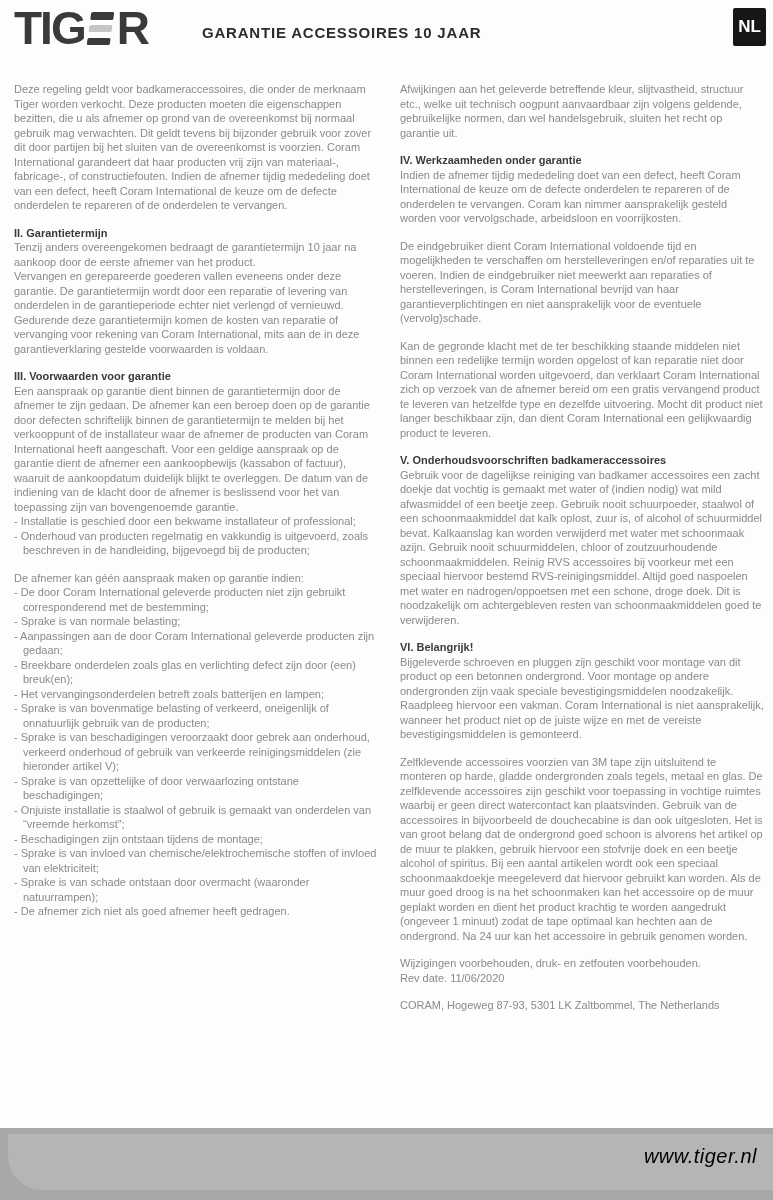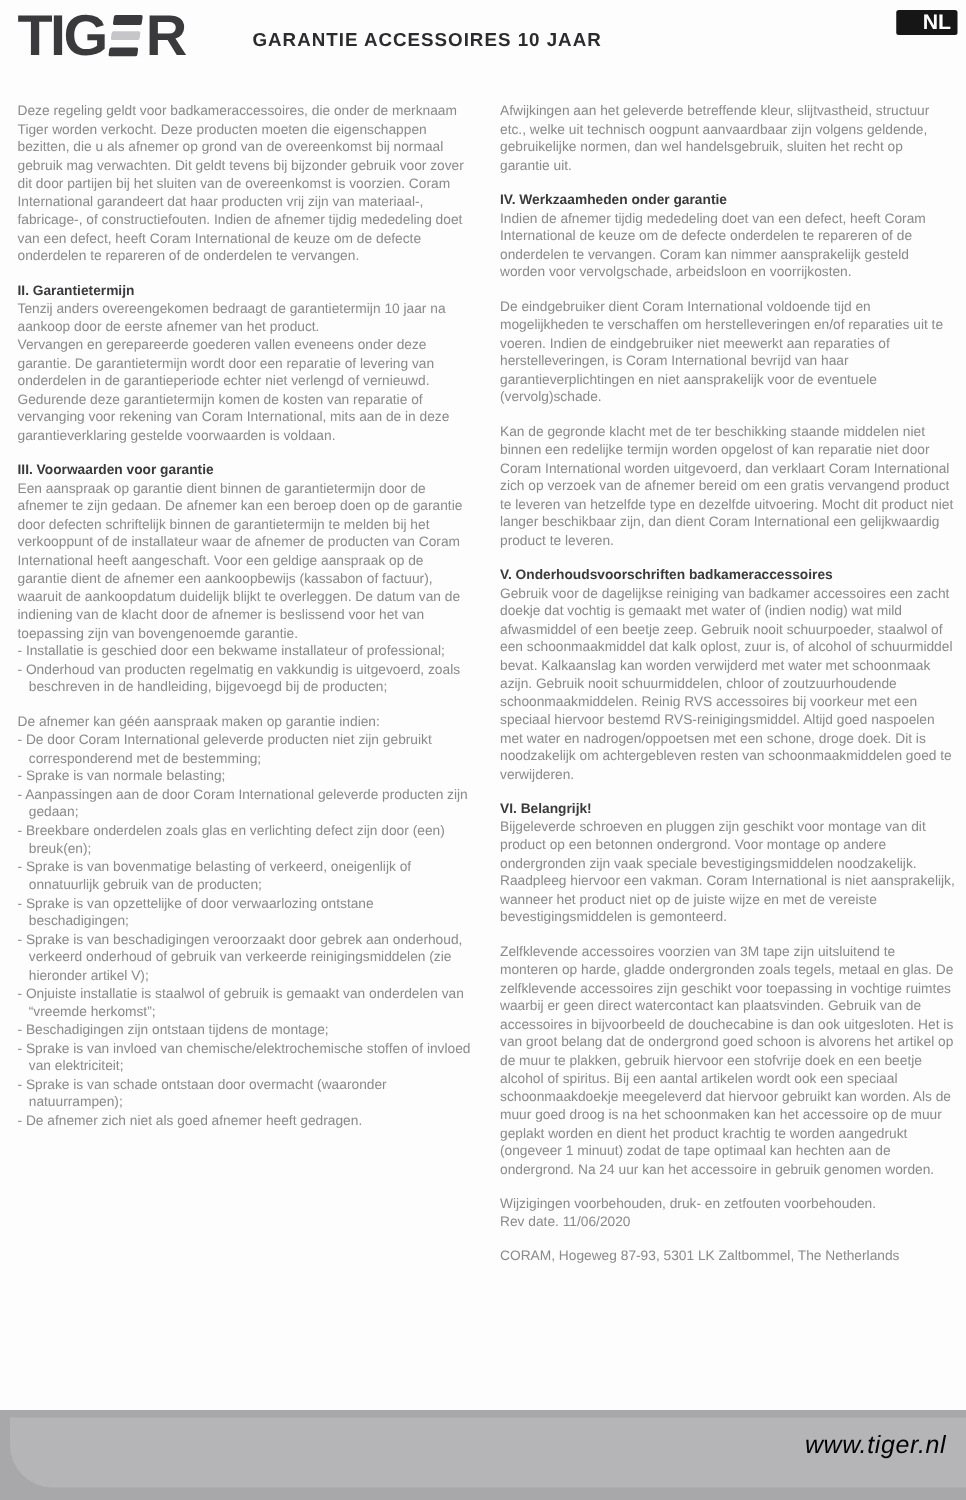--- a/index.html
+++ b/index.html
@@ -10,22 +10,22 @@
     -webkit-font-smoothing:antialiased;
   }
   
   .logo{position:absolute;left:14px;top:8px;display:flex;align-items:center;height:40px;}
   .logo .ltr{font-size:46px;font-weight:800;letter-spacing:-2px;color:#3a3a3c;line-height:40px;}
   .logo .ltr.after{margin-left:3px;}
   .ebars{display:flex;flex-direction:column;justify-content:space-between;height:33px;width:23px;margin:0 2px 0 4px;transform:skewX(-8deg);}
   .ebars span{display:block;height:7.5px;border-radius:1.5px;background:#3a3a3c;}
   .ebars span.mid{background:#c6c6c8;}
   .doc-title{position:absolute;left:202px;top:24px;font-size:15px;font-weight:bold;letter-spacing:.8px;color:#2c2c2e;white-space:nowrap;}
-  .badge{position:absolute;right:7px;top:8px;width:33px;height:20px;background:#161616;color:#fff;
-    display:flex;align-items:center;justify-content:center;font-size:17px;font-weight:bold;border-radius:2px;padding-left:16px;}
+  .badge{position:absolute;right:7px;top:8px;width:33px;height:38px;background:#161616;color:#fff;
+    display:flex;align-items:center;justify-content:center;font-size:17px;font-weight:bold;border-radius:2px;}
   
   .main{position:absolute;top:82px;left:14px;right:9px;display:flex;gap:22px;}
   .col{flex:1 1 0;min-width:0;font-size:11px;line-height:14.5px;color:#8a8a8c;}
   .block{margin:13px 0 0 0;}
   .block.tight{margin-top:0;}
   .col > .block:first-child{margin-top:0;}
   h3.sec-heading{font-size:11px;line-height:14.5px;font-weight:bold;color:#3a3a3c;}
   p.para{white-space:pre-line;}
   ul.bullets{list-style:none;padding:0;}
   ul.bullets li{padding-left:9px;text-indent:-9px;}
@@ -62,23 +62,24 @@
       <ul class="bullets block tight">
         <li>- Installatie is geschied door een bekwame installateur of professional;</li>
         <li>- Onderhoud van producten regelmatig en vakkundig is uitgevoerd, zoals beschreven in de handleiding, bijgevoegd bij de producten;</li>
       </ul>
       <p class="para block">De afnemer kan géén aanspraak maken op garantie indien:</p>
       <ul class="bullets block tight">
         <li>- De door Coram International geleverde producten niet zijn gebruikt corresponderend met de bestemming;</li>
         <li>- Sprake is van normale belasting;</li>
         <li>- Aanpassingen aan de door Coram International geleverde producten zijn gedaan;</li>
         <li>- Breekbare onderdelen zoals glas en verlichting defect zijn door (een) breuk(en);</li>
+        <li>- Het vervangingsonderdelen betreft zoals batterijen en lampen;</li>
         <li>- Sprake is van bovenmatige belasting of verkeerd, oneigenlijk of onnatuurlijk gebruik van de producten;</li>
+        <li>- Sprake is van beschadigingen veroorzaakt door gebrek aan onderhoud, verkeerd onderhoud of gebruik van verkeerde reinigingsmiddelen (zie hieronder artikel V);</li>
         <li>- Sprake is van opzettelijke of door verwaarlozing ontstane beschadigingen;</li>
-        <li>- Sprake is van beschadigingen veroorzaakt door gebrek aan onderhoud, verkeerd onderhoud of gebruik van verkeerde reinigingsmiddelen (zie hieronder artikel V);</li>
         <li>- Onjuiste installatie is staalwol of gebruik is gemaakt van onderdelen van “vreemde herkomst”;</li>
         <li>- Beschadigingen zijn ontstaan tijdens de montage;</li>
         <li>- Sprake is van invloed van chemische/elektrochemische stoffen of invloed van elektriciteit;</li>
         <li>- Sprake is van schade ontstaan door overmacht (waaronder natuurrampen);</li>
         <li>- De afnemer zich niet als goed afnemer heeft gedragen.</li>
       </ul>
     </div>
   <div class="col">
       <p class="para block">Afwijkingen aan het geleverde betreffende kleur, slijtvastheid, structuur etc., welke uit technisch oogpunt aanvaardbaar zijn volgens geldende, gebruikelijke normen, dan wel handelsgebruik, sluiten het recht op garantie uit.</p>
       <h3 class="sec-heading block">IV. Werkzaamheden onder garantie</h3>

